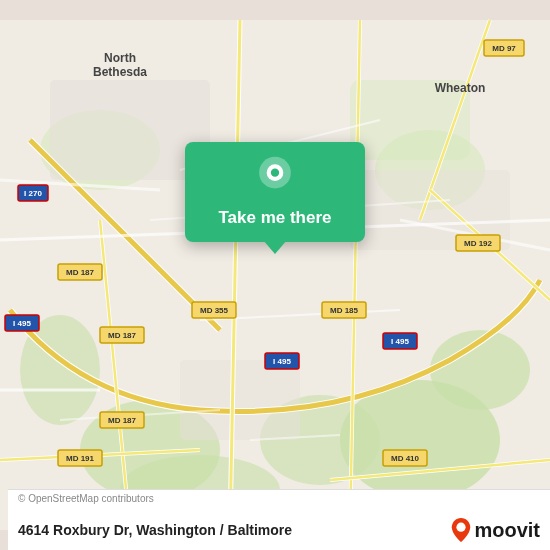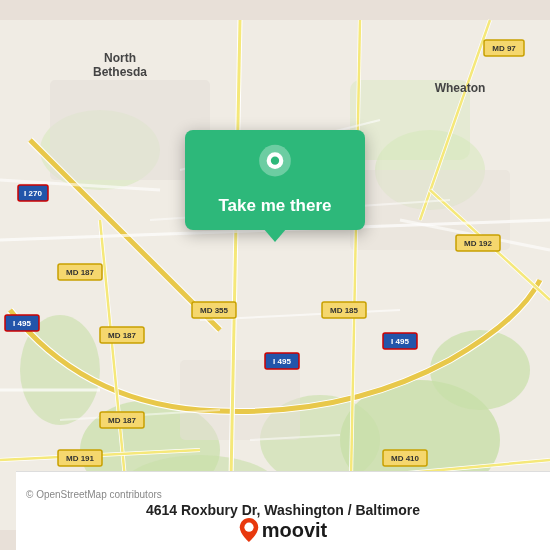--- a/index.html
+++ b/index.html
@@ -68,41 +68,41 @@
       transform: translateX(-50%);
       border-left: 12px solid transparent;
       border-right: 12px solid transparent;
       border-top: 14px solid #2db87a;
     }
 
     
     .bottom-bar {
       position: absolute;
       bottom: 0;
-      left: 16px;
+      left: 8px;
       right: 0;
       background: white;
-      padding: 17px 10px 8px;
+      padding: 3px 10px 8px;
       border-top: 1px solid #ddd;
       z-index: 200;
       display: flex;
       flex-direction: column;
+      gap: 12px;
     }
 
     .copyright-text {
       font-size: 10px;
       color: #888;
     }
 
     .address-row {
       display: flex;
       align-items: center;
       justify-content: space-between;
       margin-top: 2px;
-      flex-direction: column;
     }
 
     .address-text {
       font-size: 14px;
       font-weight: bold;
       color: #222;
     }
 
     .moovit-logo {
       display: flex;
@@ -225,21 +225,21 @@
     <text x="80" y="441" text-anchor="middle" font-size="8" font-weight="bold" fill="#333">MD 191</text>
 
     <rect x="383" y="430" width="44" height="16" rx="2" fill="#f5d76e" stroke="#c8a000" stroke-width="1.5"></rect>
     <text x="405" y="441" text-anchor="middle" font-size="8" font-weight="bold" fill="#333">MD 410</text>
 
     <text x="120" y="42" text-anchor="middle" font-size="12" font-weight="bold" fill="#444">North</text>
     <text x="120" y="56" text-anchor="middle" font-size="12" font-weight="bold" fill="#444">Bethesda</text>
     <text x="460" y="72" text-anchor="middle" font-size="12" font-weight="bold" fill="#444">Wheaton</text>
   </svg>
 
-  <div class="tooltip-popup" style="top: 130px;">
+  <div class="tooltip-popup" style="top: 142px;">
     <div class="tooltip-pin">
       <svg viewBox="0 0 40 48" xmlns="http://www.w3.org/2000/svg">
         <circle cx="20" cy="20" r="19" fill="white" opacity="0.3"></circle>
         <circle cx="20" cy="20" r="10" fill="white"></circle>
         <circle cx="20" cy="20" r="5" fill="#2db87a"></circle>
       </svg>
     </div>
     <div class="tooltip-text">Take me there</div>
   </div>
 

